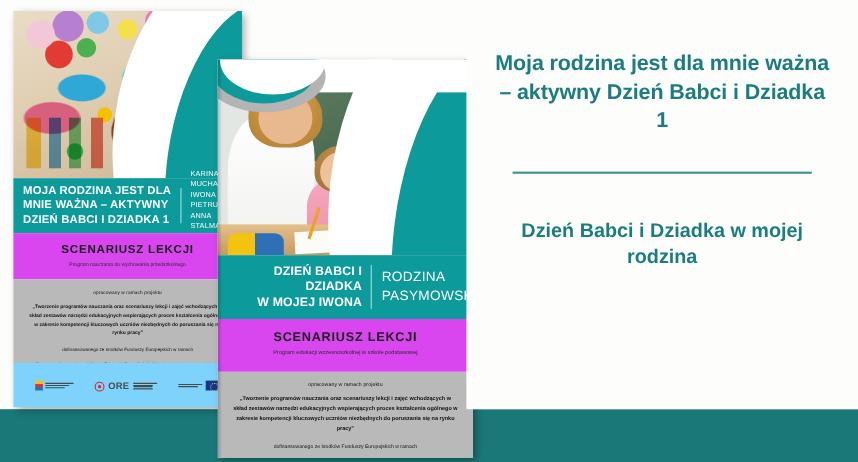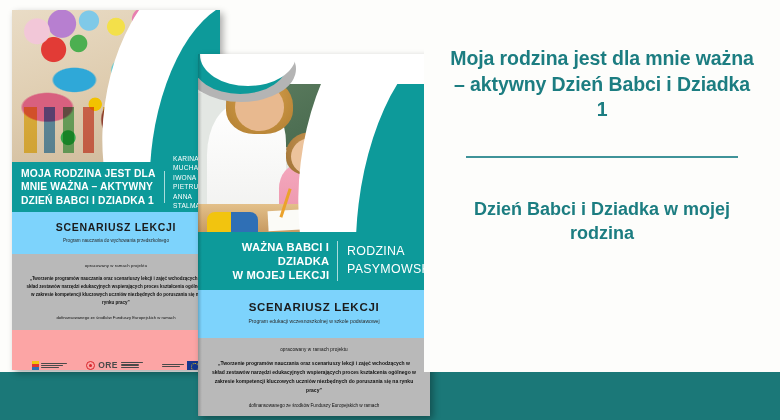--- a/index.html
+++ b/index.html
@@ -275,21 +275,21 @@
     padding: 0 7px 0 9px;
     line-height: 1.45;
     font-weight: 400;
   }
   .title-bar-back .tb-authors  { font-size: 6.6px; width: 66px; letter-spacing:.2px; }
   .title-bar-front .tb-authors { font-size: 12.4px; width: 92px; letter-spacing:.3px; line-height:1.42; }
 
   
   .scen-band {
     position:absolute; left:0; right:0;
-    background:#7dd3fc;
+    background:#d946ef;
     text-align:center;
     color:#1b1b1b;
   }
   .scen-band-back  { top:202px; height:42px; padding-top:9px; }
   .scen-band-front { top:236px; height:48px; padding-top:11px; }
 
   .scen-title { font-weight:bold; letter-spacing:.7px; }
   .scen-band-back .scen-title  { font-size:10.5px; }
   .scen-band-front .scen-title { font-size:11.5px; }
 
@@ -325,23 +325,23 @@
   }
   .grey-block-front .gb-fund { font-size:4.6px; }
 
   .gb-city {
     margin-top:7px; font-weight:bold; font-size:4.4px; letter-spacing:.3px;
   }
 
   
   .logo-bar {
     position:absolute; left:0; right:0;
-    background:#fca5a5;
-    display:flex; align-items:flex-end; justify-content:space-around;
-    padding: 0 10px;
+    background:#7dd3fc;
+    display:flex; align-items:flex-start; justify-content:space-around;
+    padding: 16px 10px;
   }
   .logo-bar-back  { top:320px; height:40px; }
 
   .logo { display:flex; align-items:center; gap:2px; }
   .logo-fe-mark {
     width:7px; height:9px;
     background: linear-gradient(180deg,#f2c40f 0 34%, #e2342b 34% 67%, #2f6fb5 67% 100%);
   }
   .logo-lines { display:flex; flex-direction:column; gap:1px; }
   .logo-lines i {
@@ -473,22 +473,22 @@
       <div class="swoosh swoosh-white-f"></div>
       <div class="swoosh swoosh-teal-f"></div>
       <div class="top-arc"></div>
       <div class="top-arc-grey"></div>
       <div class="top-arc-teal"></div>
       <div class="top-arc-white"></div>
     </div>
 
     <div class="title-bar title-bar-front">
       <div class="tb-title">
-        <span>WAŻNA BABCI I DZIADKA</span>
-        <span>W MOJEJ LEKCJI</span>
+        <span>DZIEŃ BABCI I DZIADKA</span>
+        <span>W MOJEJ IWONA</span>
       </div>
       <div class="tb-sep"></div>
       <div class="tb-authors">
         <span>RODZINA</span>
         <span>PASYMOWSKA</span>
       </div>
     </div>
 
     <div class="scen-band scen-band-front">
       <div class="scen-title">SCENARIUSZ LEKCJI</div>

